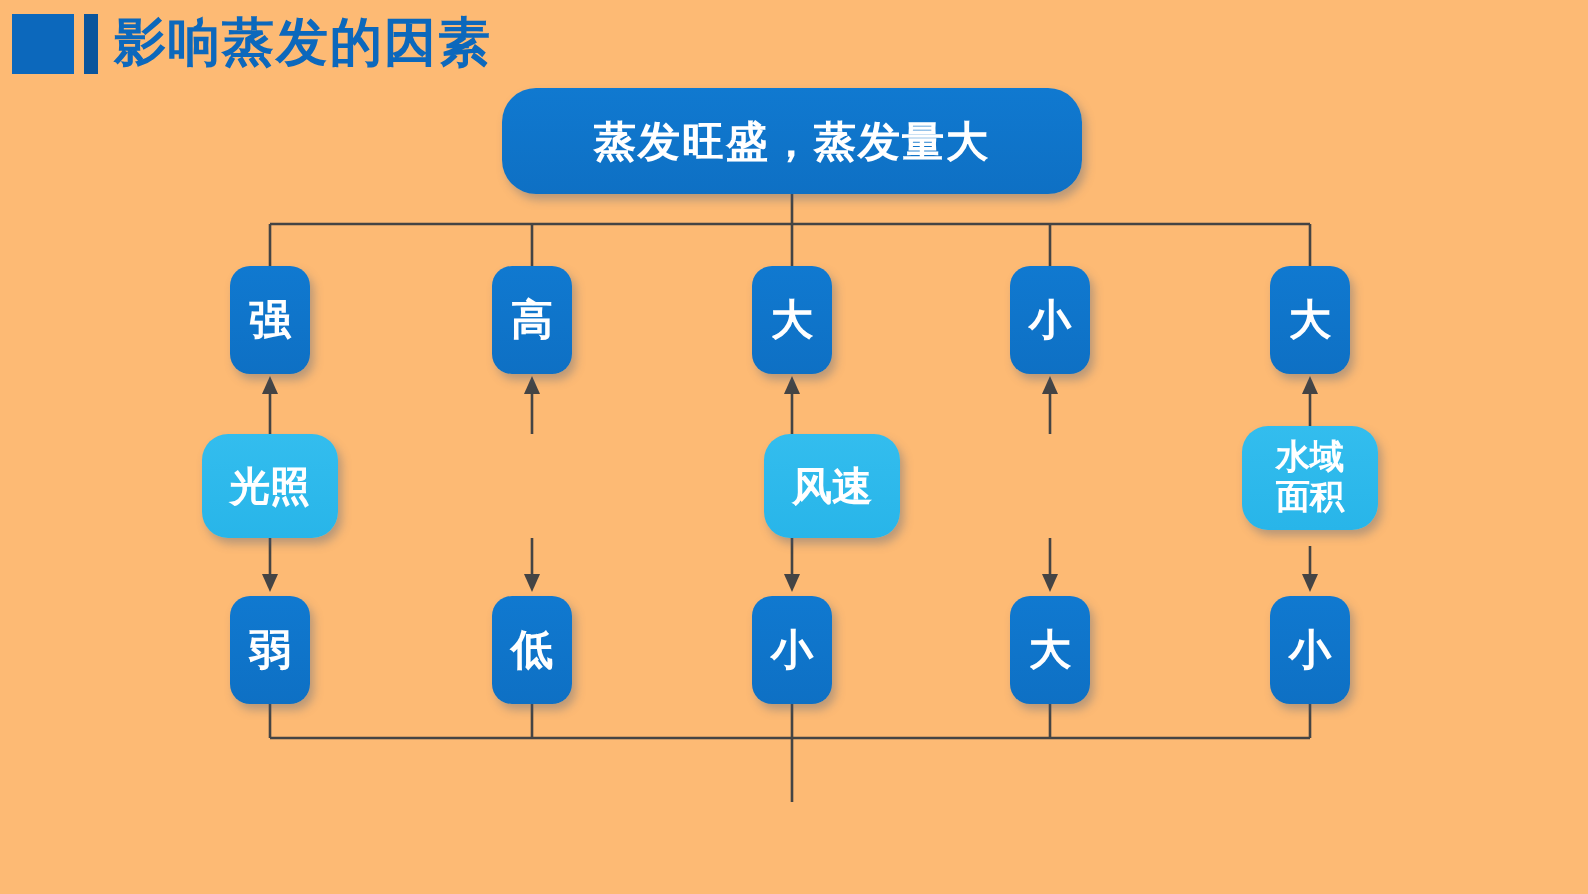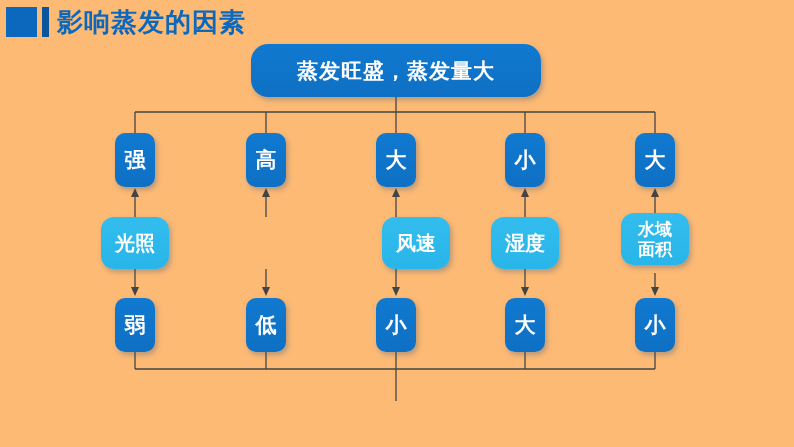--- a/index.html
+++ b/index.html
@@ -110,21 +110,20 @@
   <div class="box state-box state-bottom c1">弱</div>
 
   <div class="box state-box state-top c2">高</div>
   <div class="box state-box state-bottom c2">低</div>
 
   <div class="box state-box state-top c3">大</div>
   <div class="box factor-box c3">风速</div>
   <div class="box state-box state-bottom c3">小</div>
 
   <div class="box state-box state-top c4">小</div>
-  <div class="box factor-box c4">湿度</div>
   <div class="box state-box state-bottom c4">大</div>
 
   <div class="box state-box state-top c5">大</div>
   <div class="box factor-box factor-tall c5">
     <span class="wrap2">水域面积</span>
   </div>
   <div class="box state-box state-bottom c5">小</div>
 
 
 </div>

